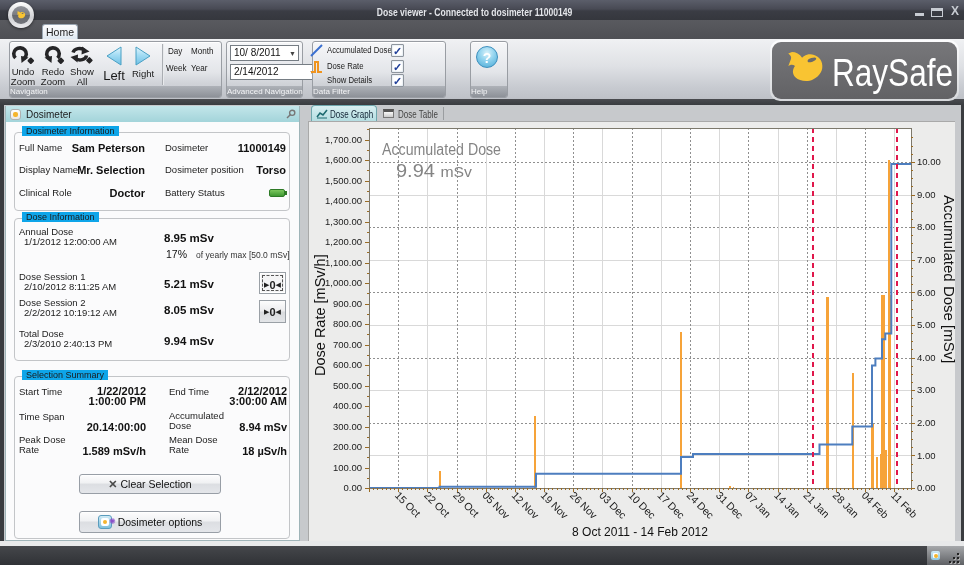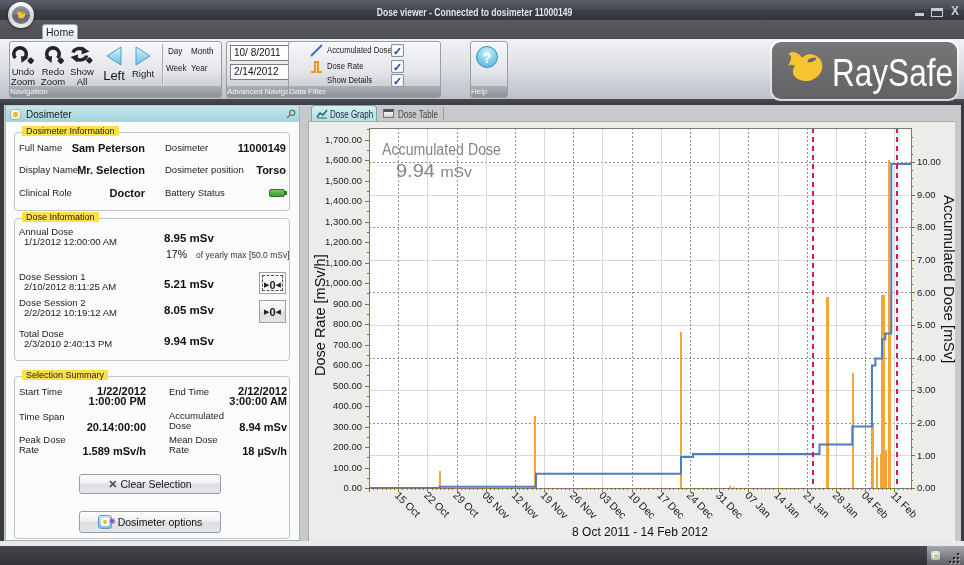--- a/index.html
+++ b/index.html
@@ -2,21 +2,21 @@
 <html><head><meta charset="utf-8"><style>
 *{margin:0;padding:0;box-sizing:border-box}
 html,body{width:964px;height:565px;overflow:hidden;font-family:"Liberation Sans",sans-serif;background:#404246;position:relative}
 .abs{position:absolute}
 .lbl{font-size:9.5px;color:#1b1b1b;white-space:nowrap}
 .rlbl{font-size:8.3px;color:#1a1a1a;white-space:nowrap}
 .val{font-size:11px;font-weight:bold;color:#111;white-space:nowrap}
 .grp{position:absolute;top:41px;height:57px;border:1px solid #999da3;border-radius:3px;background:linear-gradient(#f6f7f9,#e3e5e9 55%,#d0d3d8 75%,#c6c9cf);box-shadow:inset 0 1px 0 #fff}
 .grplabel{position:absolute;left:0;right:0;bottom:0;height:11px;border-radius:0 0 2px 2px;background:linear-gradient(#aeb2b8,#8d9198);color:#f4f5f7;font-size:8px;line-height:11px;white-space:nowrap}
 .fieldset{position:absolute;border:1px solid #c3c5c8;border-radius:4px}
-.legend{position:absolute;top:-7px;left:7px;background:#fde047;padding:0 4px;font-size:9px;color:#1b1b1b;white-space:nowrap}
+.legend{position:absolute;top:-7px;left:7px;background:#0ea5e9;padding:0 4px;font-size:9px;color:#1b1b1b;white-space:nowrap}
 .btn{position:absolute;border:1px solid #989ea6;border-radius:3px;background:linear-gradient(#fdfdfd,#f0f1f3 45%,#dcdee2 50%,#e4e6ea);box-shadow:inset 0 1px 0 #fff;text-align:center;font-size:10.5px;color:#111}
 .cb{position:absolute;width:13px;height:13px;border:1px solid #8e959d;background:#fff;border-radius:1px;font-size:11px;line-height:12px;text-align:center;color:#21409a;font-weight:bold;box-shadow:inset 0 0 2px #bcd}
 </style></head><body>
 
 <div class="abs" style="left:0;top:0;width:964px;height:20px;background:linear-gradient(#5b5e6a,#484a54 45%,#3a3c44 55%,#35373d)"></div>
 <div class="abs" style="left:0;top:7px;width:949px;height:14px;font-size:10.5px;font-weight:bold;color:#e4e6ea;text-align:center;line-height:11px;transform:scaleX(0.815)">Dose viewer - Connected to dosimeter 11000149</div>
 <div class="abs" style="left:915px;top:13px;width:9px;height:3px;background:#c7cbd2"></div>
 <div class="abs" style="left:931px;top:8px;width:12px;height:9px;border:1px solid #c7cbd2;border-top:3px solid #c7cbd2"></div>
 <div class="abs" style="left:948px;top:4px;width:14px;height:14px;color:#c7cbd2;font-size:12px;font-weight:bold;line-height:14px;text-align:center">X</div>
 <div class="abs" style="left:0;top:20px;width:964px;height:19px;background:linear-gradient(#595a5f,#4e4f54)"></div>
@@ -81,21 +81,21 @@
 <div class="abs" style="left:162px;top:44px;width:1px;height:41px;background:#aaadb2;box-shadow:1px 0 0 #e8eaec"></div>
 <div class="abs rlbl" style="left:168px;top:44px;line-height:14px;font-size:9px;transform:scaleX(0.9);transform-origin:0 0">Day</div>
 <div class="abs rlbl" style="left:191px;top:44px;line-height:14px;font-size:9px;transform:scaleX(0.9);transform-origin:0 0">Month</div>
 <div class="abs rlbl" style="left:166px;top:61px;line-height:14px;font-size:9px;transform:scaleX(0.9);transform-origin:0 0">Week</div>
 <div class="abs rlbl" style="left:191px;top:61px;line-height:14px;font-size:9px;transform:scaleX(0.9);transform-origin:0 0">Year</div>
 <div class="grp" style="left:226px;width:77px">
     <div class="grplabel">Advanced Navigation</div>
   </div>
 <div class="abs" style="left:230px;top:45px;width:69px;height:16px;background:#fff;border:1px solid #767d84;font-size:10px;color:#111;line-height:14px;padding-left:3px">10/ 8/2011<span style="position:absolute;right:2px;top:0;font-size:7px;color:#444;line-height:15px">▼</span></div>
 <div class="abs" style="left:230px;top:64px;width:89px;height:16px;background:#fff;border:1px solid #767d84;font-size:10px;color:#111;line-height:14px;padding-left:3px">2/14/2012<span style="position:absolute;right:2px;top:0;font-size:7px;color:#444;line-height:15px">▼</span></div>
-<div class="grp" style="left:288px;width:153px">
+<div class="grp" style="left:312px;width:134px">
     <div class="grplabel">Data Filter</div>
   </div>
 <svg class="abs" style="left:310px;top:44px" width="13" height="13" viewBox="0 0 13 13">
     <line x1="1" y1="12" x2="12" y2="1" stroke="#3a6fd0" stroke-width="2"></line>
   </svg>
 <svg class="abs" style="left:310px;top:60px" width="13" height="13" viewBox="0 0 13 13">
     <path d="M1 12 L5 12 L5 2 L8 2 L8 12 L12 12" fill="none" stroke="#f0941e" stroke-width="2"></path>
   </svg>
 <div class="abs rlbl" style="left:327px;top:44px;line-height:13px;transform:scaleX(0.93);transform-origin:0 0">Accumulated Dose</div>
 <div class="cb" style="left:391px;top:44px">✓</div>

